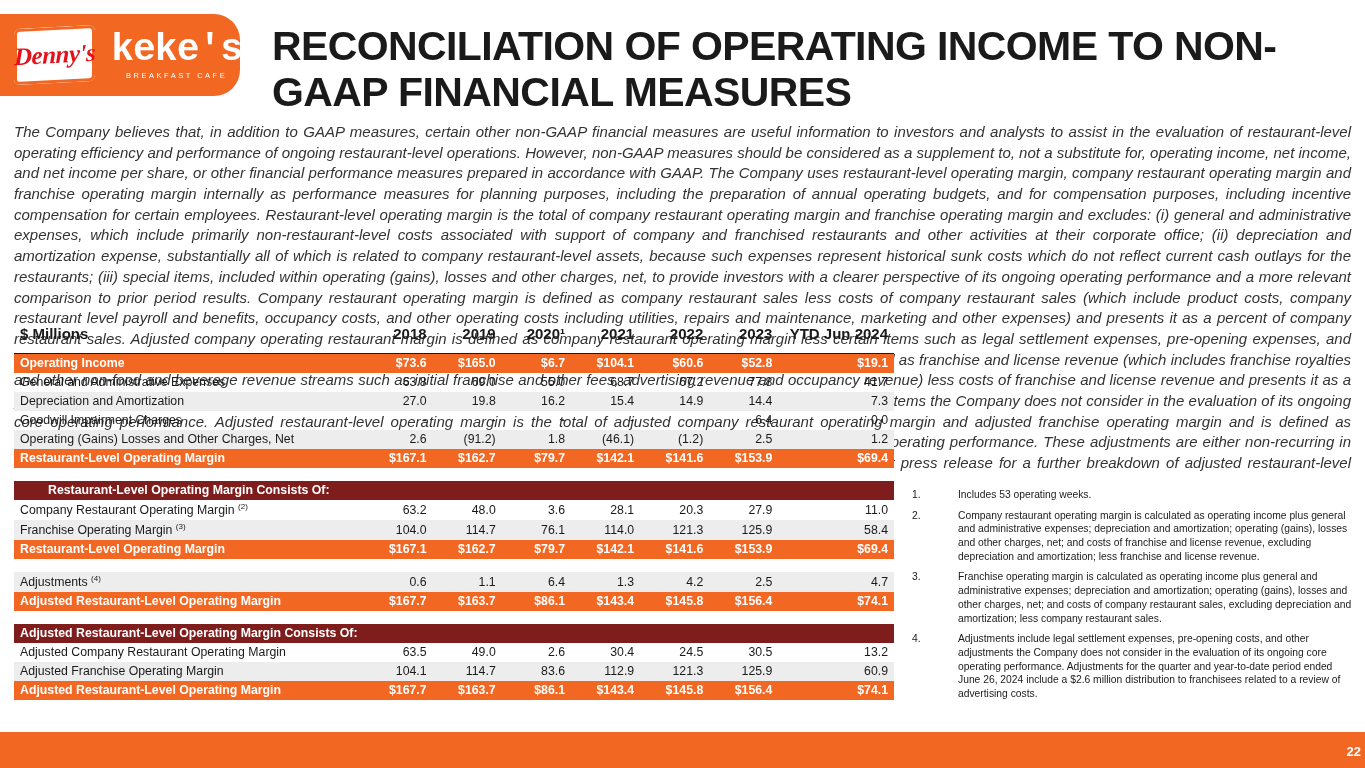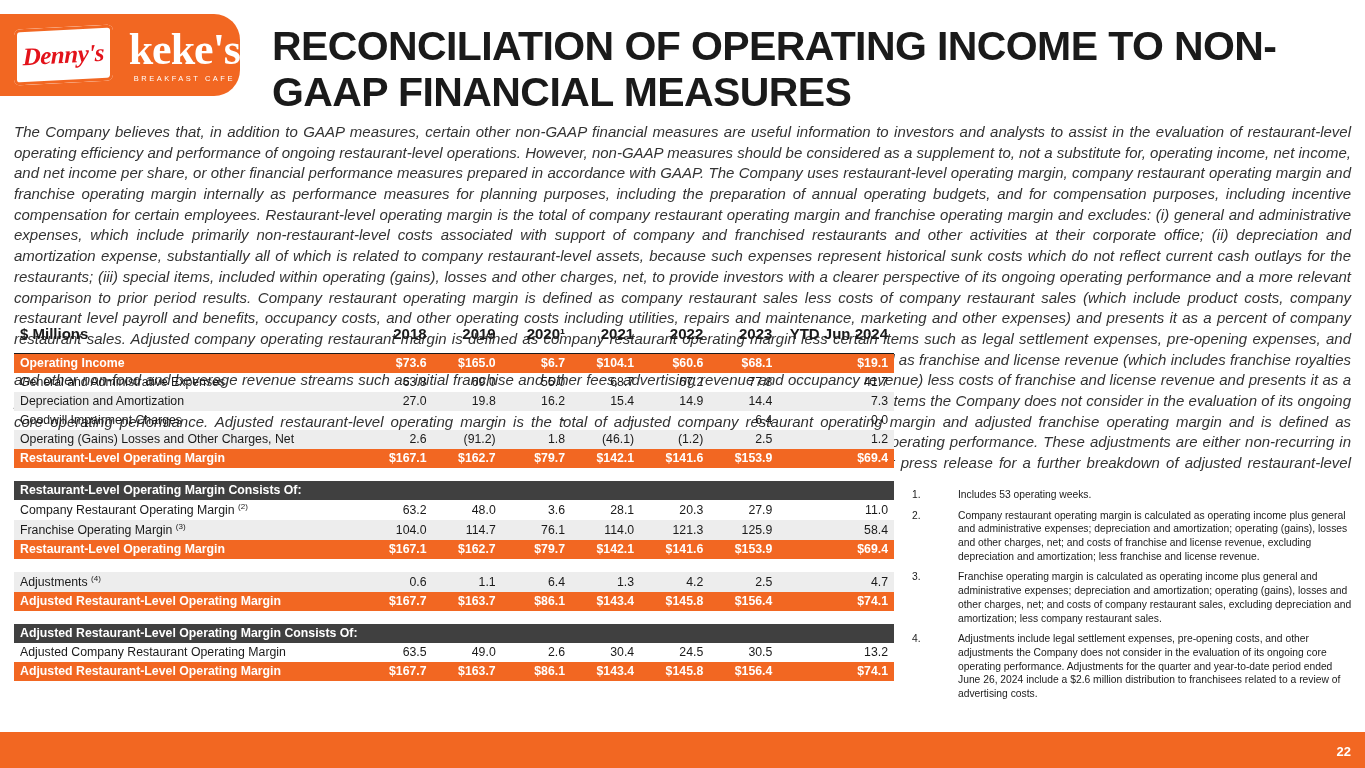--- a/index.html
+++ b/index.html
@@ -45,23 +45,23 @@
     font-size: 25px;
     letter-spacing: -0.5px;
     transform: skewY(0deg);
   }
   .kekes-logo {
     color: #ffffff;
     text-align: center;
     line-height: 1;
   }
   .kekes-logo .k1 {
-    font-family: Liberation Serif, serif;
-    font-weight: bold;
-    font-size: 44px;
+    font-family: Liberation Mono, monospace;
+    font-weight: bold;
+    font-size: 38px;
     letter-spacing: -1px;
     display: block;
   }
   .kekes-logo .k2 {
     font-size: 7.5px;
     letter-spacing: 2.5px;
     display: block;
     margin-top: 3px;
   }
   .slide-title {
@@ -108,21 +108,21 @@
     border-bottom: 1.6px solid #1a1a1a;
     padding-bottom: 11px;
   }
   table.fin th.lbl { text-align: left; }
   td.lbl { text-align: left; width: 300px; }
   td.num { text-align: right; width: 78px; }
   td.numwide { text-align: right; width: 118px; }
   tr.hl td { background: #F26722; color: #ffffff; font-weight: bold; }
   tr.shade td { background: #EDEDED; }
   tr.spacer td { height: 13px; padding: 0; background: #ffffff; }
-  tr.section td { background: #404040; color: #ffffff; font-weight: bold; }
+  tr.section td { background: #7f1d1d; color: #ffffff; font-weight: bold; text-align: center; }
   
   .footnotes {
     position: absolute;
     left: 912px; top: 488px;
     width: 440px;
     font-size: 10.3px;
     line-height: 1.33;
     color: #1a1a1a;
   }
   .fn {
@@ -133,21 +133,21 @@
   .fn .t { flex: 1; margin-left: 16px; }
   
   .footer-bar {
     position: absolute;
     left: 0; bottom: 0;
     width: 1365px; height: 36px;
     background: #F26722;
   }
   .page-num {
     position: absolute;
-    right: 14px; bottom: 9px;
+    right: 4px; bottom: 9px;
     color: #ffffff;
     font-size: 13px;
     font-weight: bold;
   }
   sup { font-size: 8px; vertical-align: super; }
 </style>
 </head>
 <body>
 
 <div class="slide">
@@ -180,21 +180,21 @@
       </tr>
     </thead>
     <tbody id="fin-body">
         <tr class="hl">
           <td class="lbl">Operating Income</td>
           <td class="num">$73.6</td>
           <td class="num">$165.0</td>
           <td class="num">$6.7</td>
           <td class="num">$104.1</td>
           <td class="num">$60.6</td>
-          <td class="num">$68.1</td>
+          <td class="num">$52.8</td>
           <td class="numwide">$19.1</td>
         </tr>
         <tr class="">
           <td class="lbl">General and Administrative Expenses</td>
           <td class="num">63.8</td>
           <td class="num">69.0</td>
           <td class="num">55.0</td>
           <td class="num">68.7</td>
           <td class="num">67.2</td>
           <td class="num">77.8</td>
@@ -321,20 +321,30 @@
         </tr>
         <tr class="">
           <td class="lbl">Adjusted Company Restaurant Operating Margin</td>
           <td class="num">63.5</td>
           <td class="num">49.0</td>
           <td class="num">2.6</td>
           <td class="num">30.4</td>
           <td class="num">24.5</td>
           <td class="num">30.5</td>
           <td class="numwide">13.2</td>
+        </tr>
+        <tr class="shade">
+          <td class="lbl">Adjusted Franchise Operating Margin</td>
+          <td class="num">104.1</td>
+          <td class="num">114.7</td>
+          <td class="num">83.6</td>
+          <td class="num">112.9</td>
+          <td class="num">121.3</td>
+          <td class="num">125.9</td>
+          <td class="numwide">60.9</td>
         </tr>
         <tr class="hl">
           <td class="lbl">Adjusted Restaurant-Level Operating Margin</td>
           <td class="num">$167.7</td>
           <td class="num">$163.7</td>
           <td class="num">$86.1</td>
           <td class="num">$143.4</td>
           <td class="num">$145.8</td>
           <td class="num">$156.4</td>
           <td class="numwide">$74.1</td>

